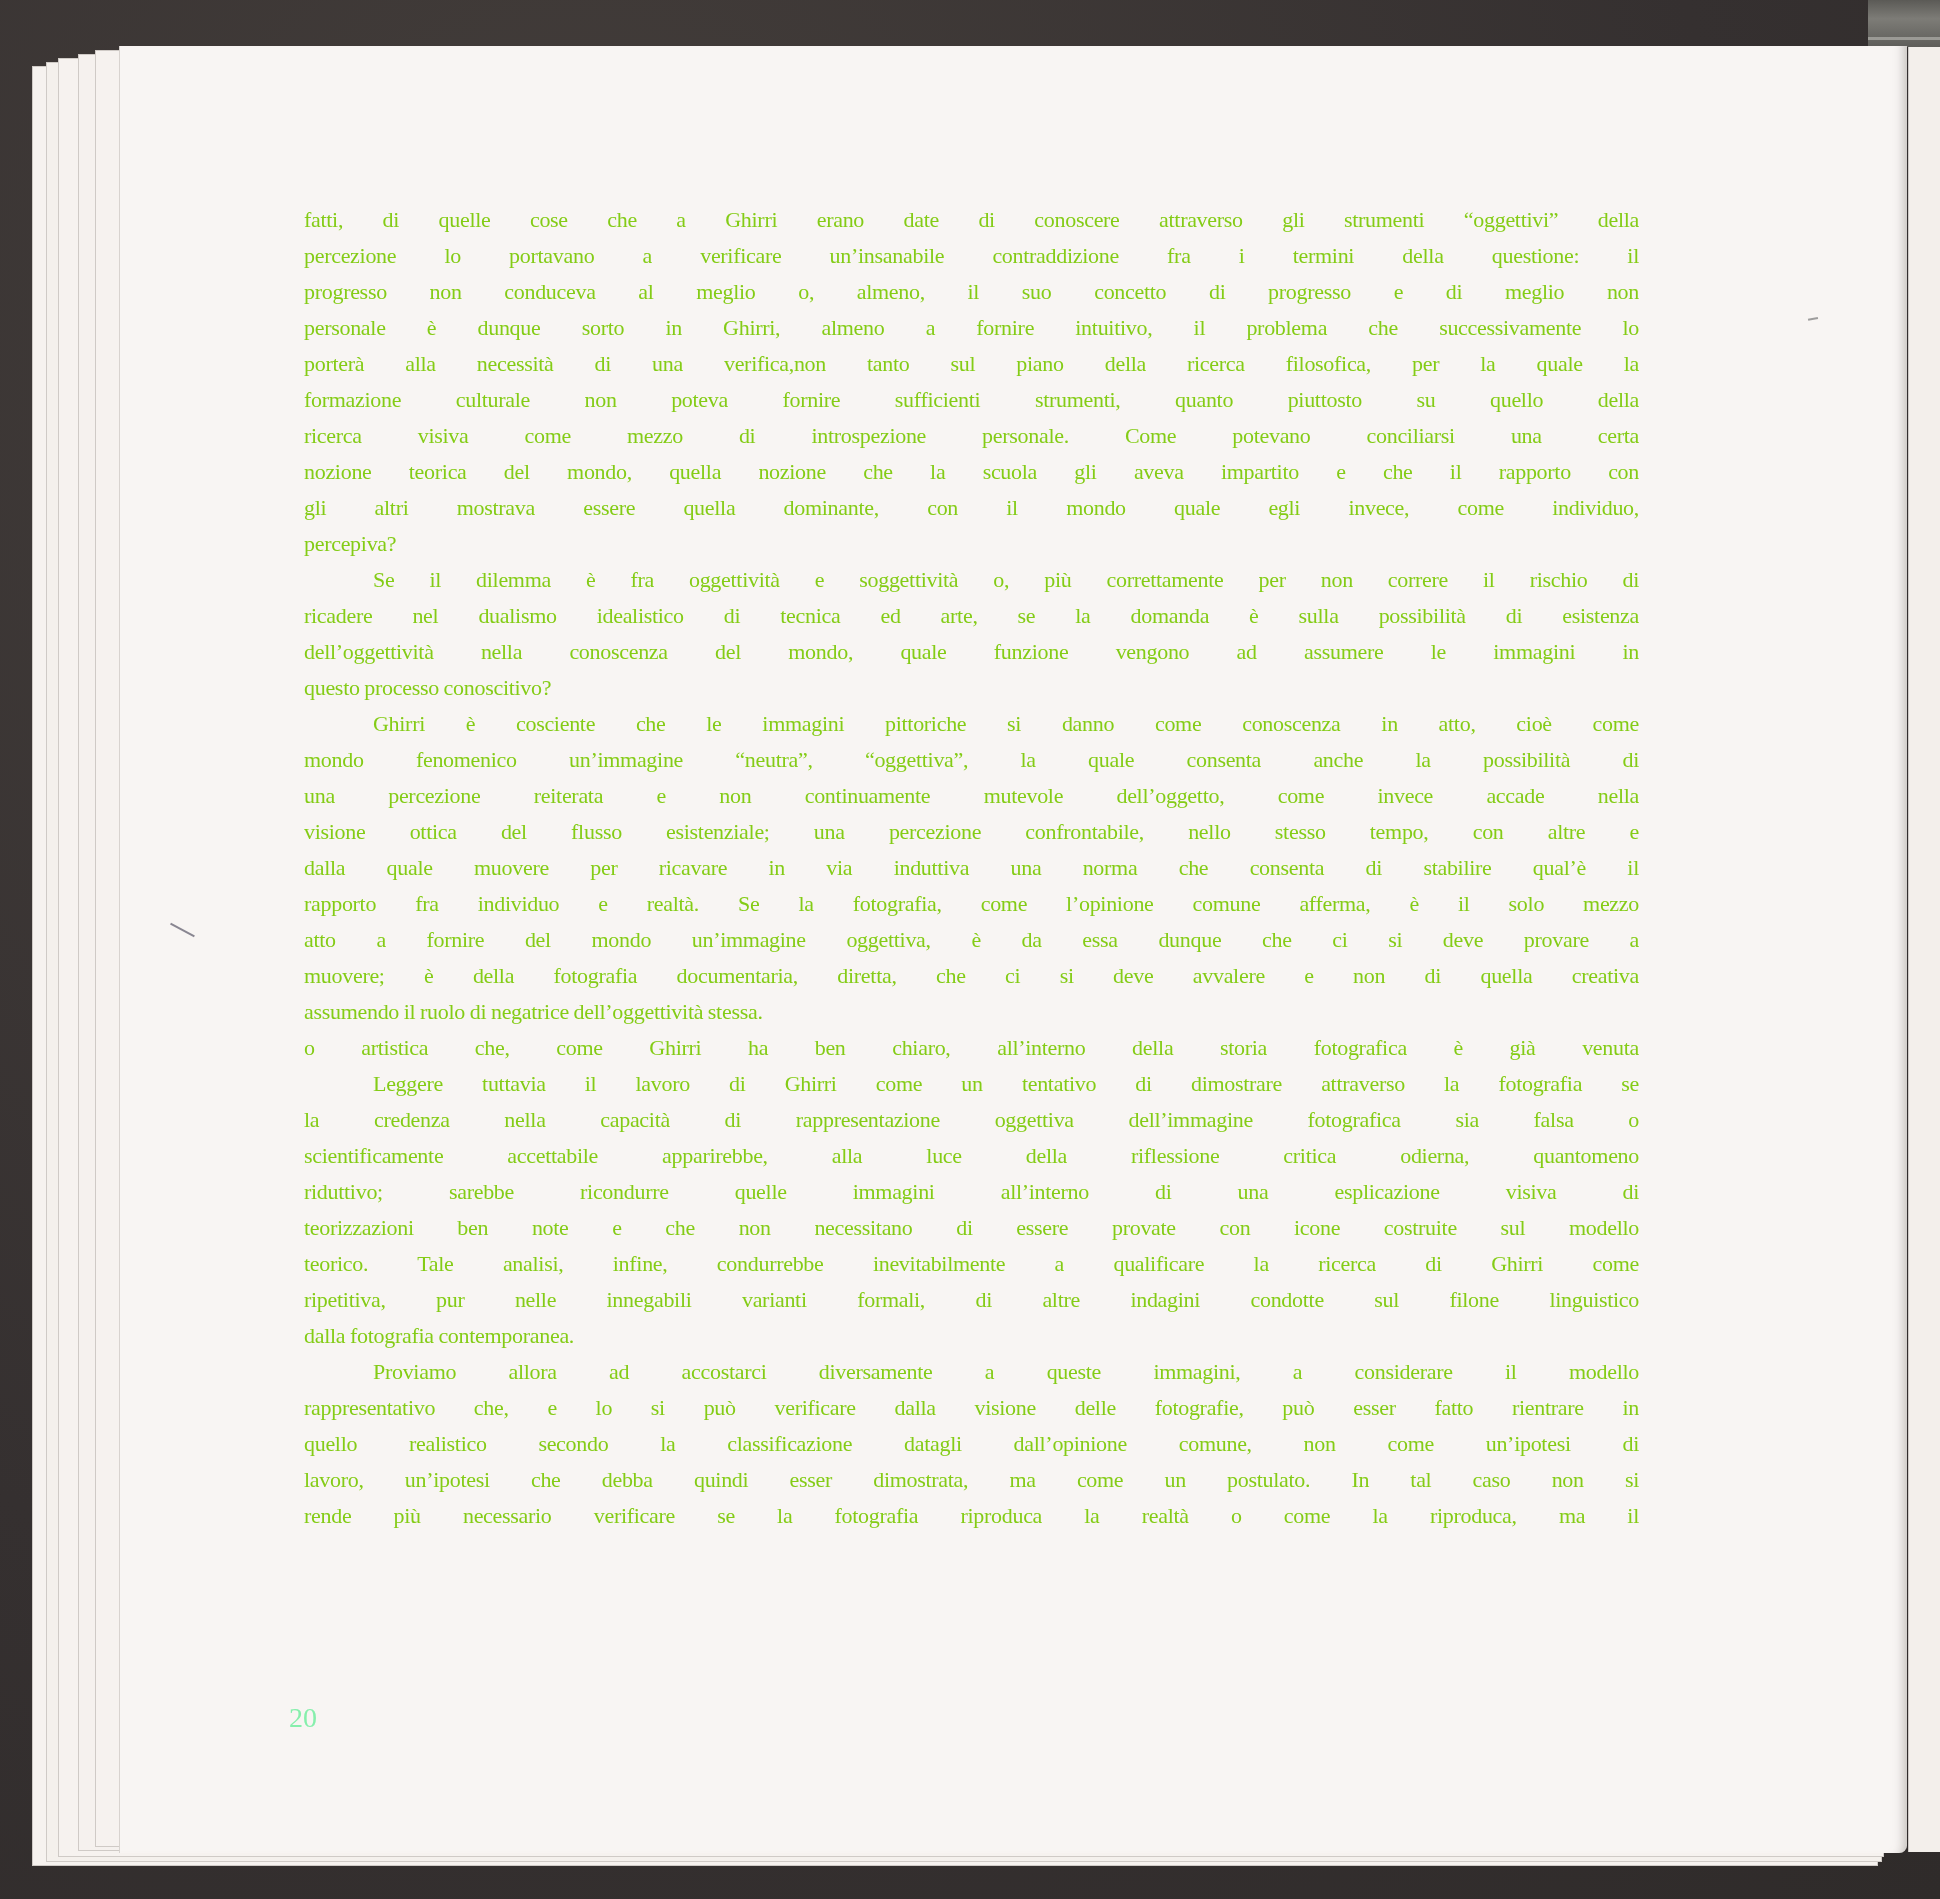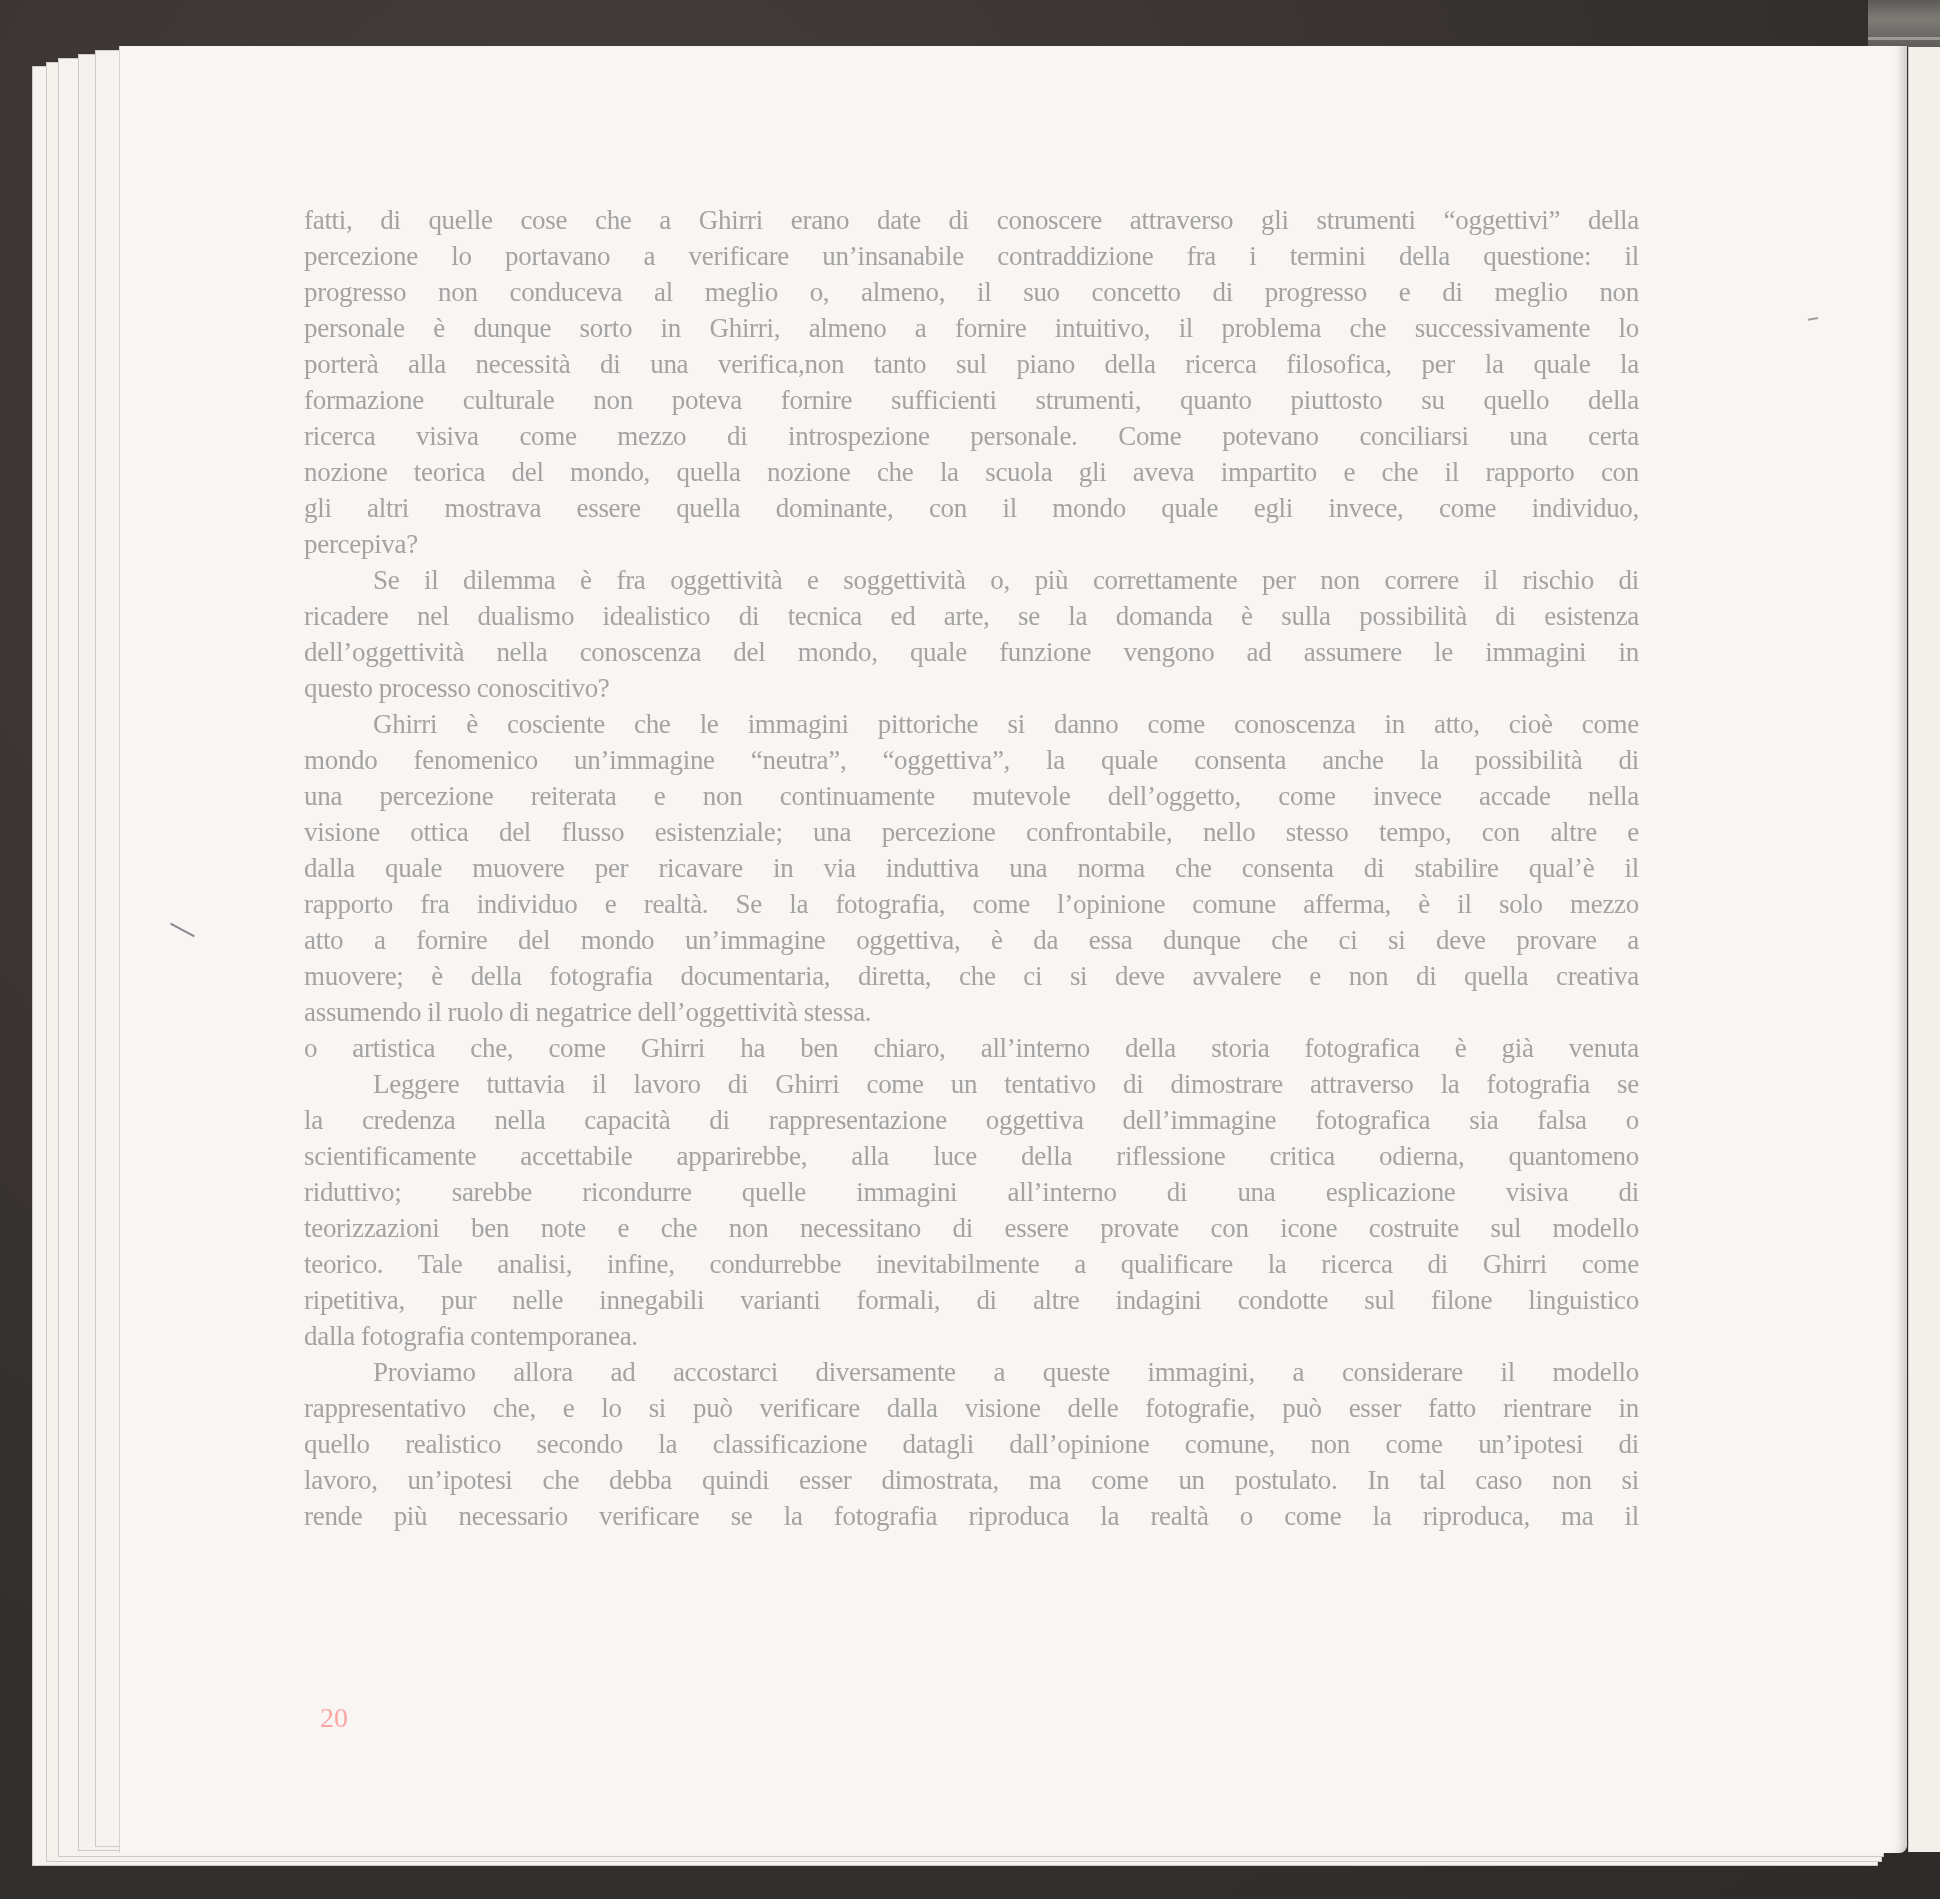--- a/index.html
+++ b/index.html
@@ -32,33 +32,33 @@
     .binding-line { position:absolute; left:1868px; top:37px; width:73px; height:2.9px; background:#9b9a95; }
     .page {
       position: absolute; left: 119px; top: 46px; width: 1787px; height: 1807px;
       background: #f8f5f3;
       border-left: 1px solid #d8d3cf;
       box-shadow: inset -13.6px 0 9.7px -9.7px rgba(160,155,150,0.55);
       border-radius: 0 0 7.8px 0;
     }
     .text-block {
       position: absolute; left: 304px; top: 202px; width: 1335px;
-      color: #a3a3a3;
-      font-size: 27px;
+      color: #84cc16;
+      font-size: 22px;
       line-height: 36px;
       letter-spacing: -0.3px;
       word-spacing: -0.5px;
     }
     .para { margin: 0; text-align: justify; }
     .para .line { display: block; text-align: justify; text-align-last: justify; white-space: nowrap; }
     .para .line.last { text-align-last: left; }
     .para .line.indent { text-indent: 69px; }
     .page-number {
-      position: absolute; left: 320px; top: 1702px;
-      font-size: 28px; color: #fca5a5;
+      position: absolute; left: 289px; top: 1702px;
+      font-size: 28px; color: #86efac;
     }
     .stray-mark-left {
       position: absolute; left: 169px; top: 929px; width: 27px; height: 1.9px;
       background: #6d6a78; transform: rotate(28deg); opacity: .8;
     }
     .stray-mark-right {
       position: absolute; left: 1808px; top: 318px; width: 9.7px; height: 1.9px;
       background: #777; transform: rotate(-10deg); opacity: .7;
     }
   </style>

